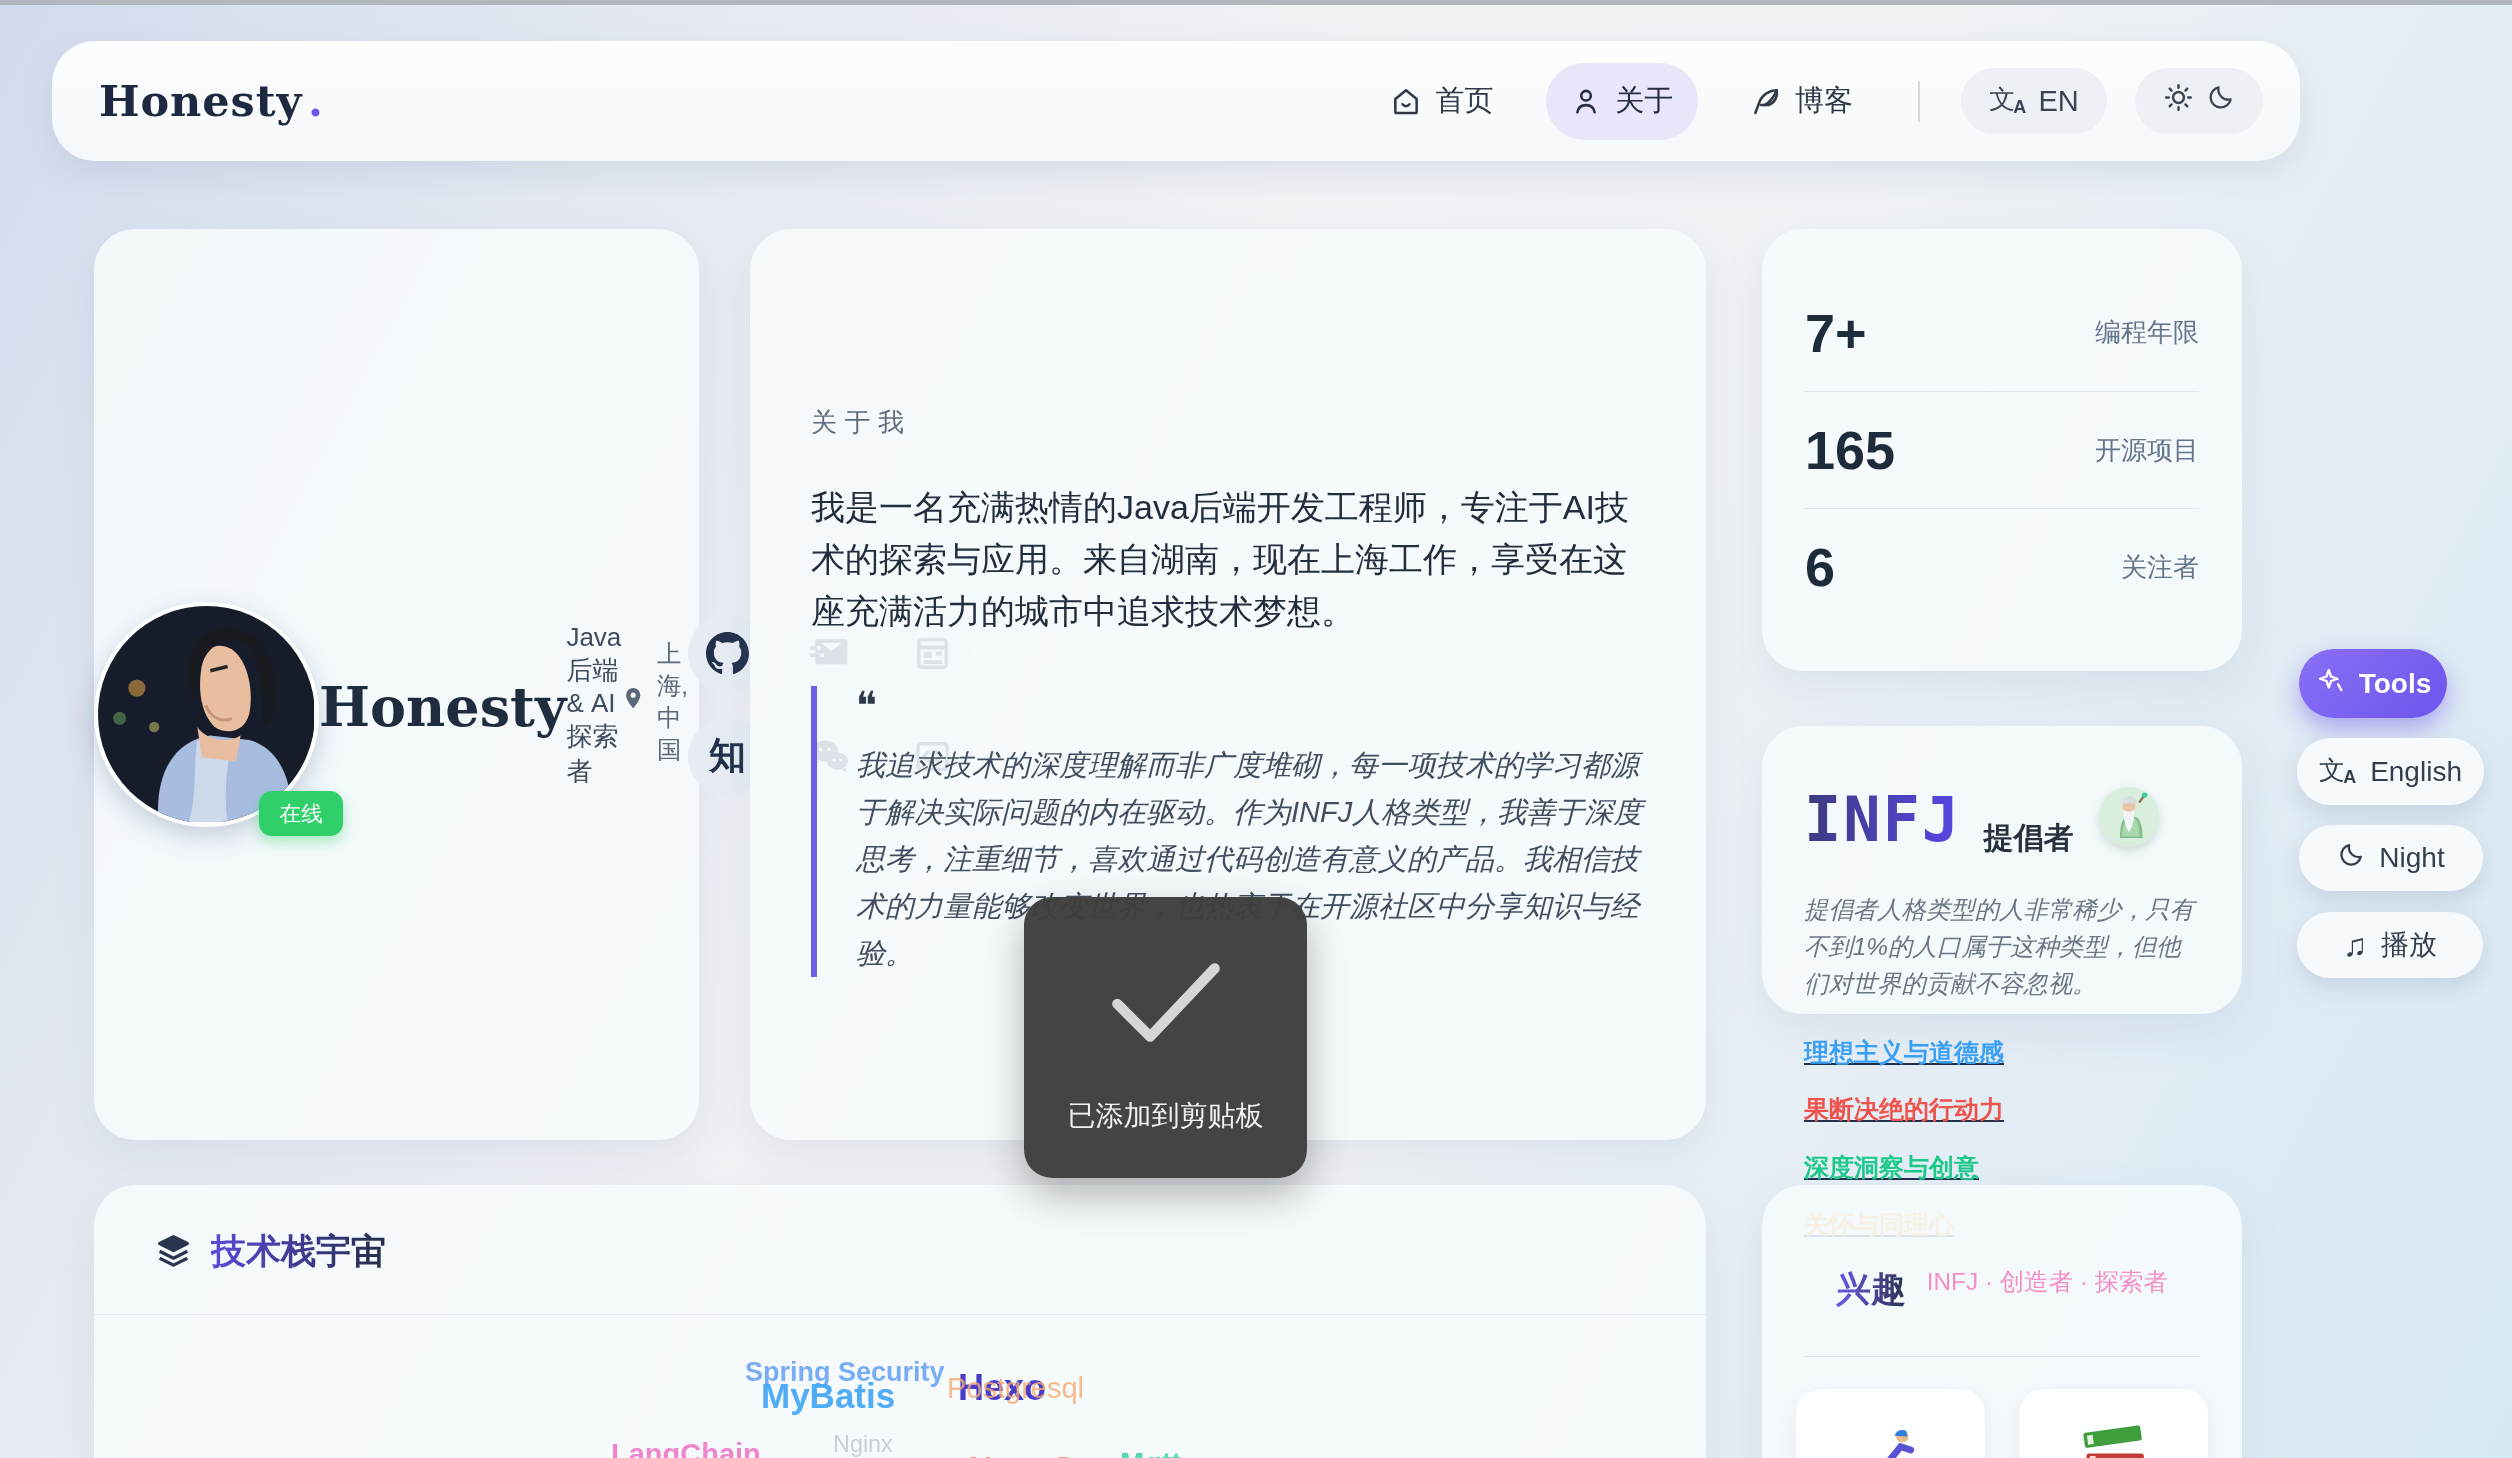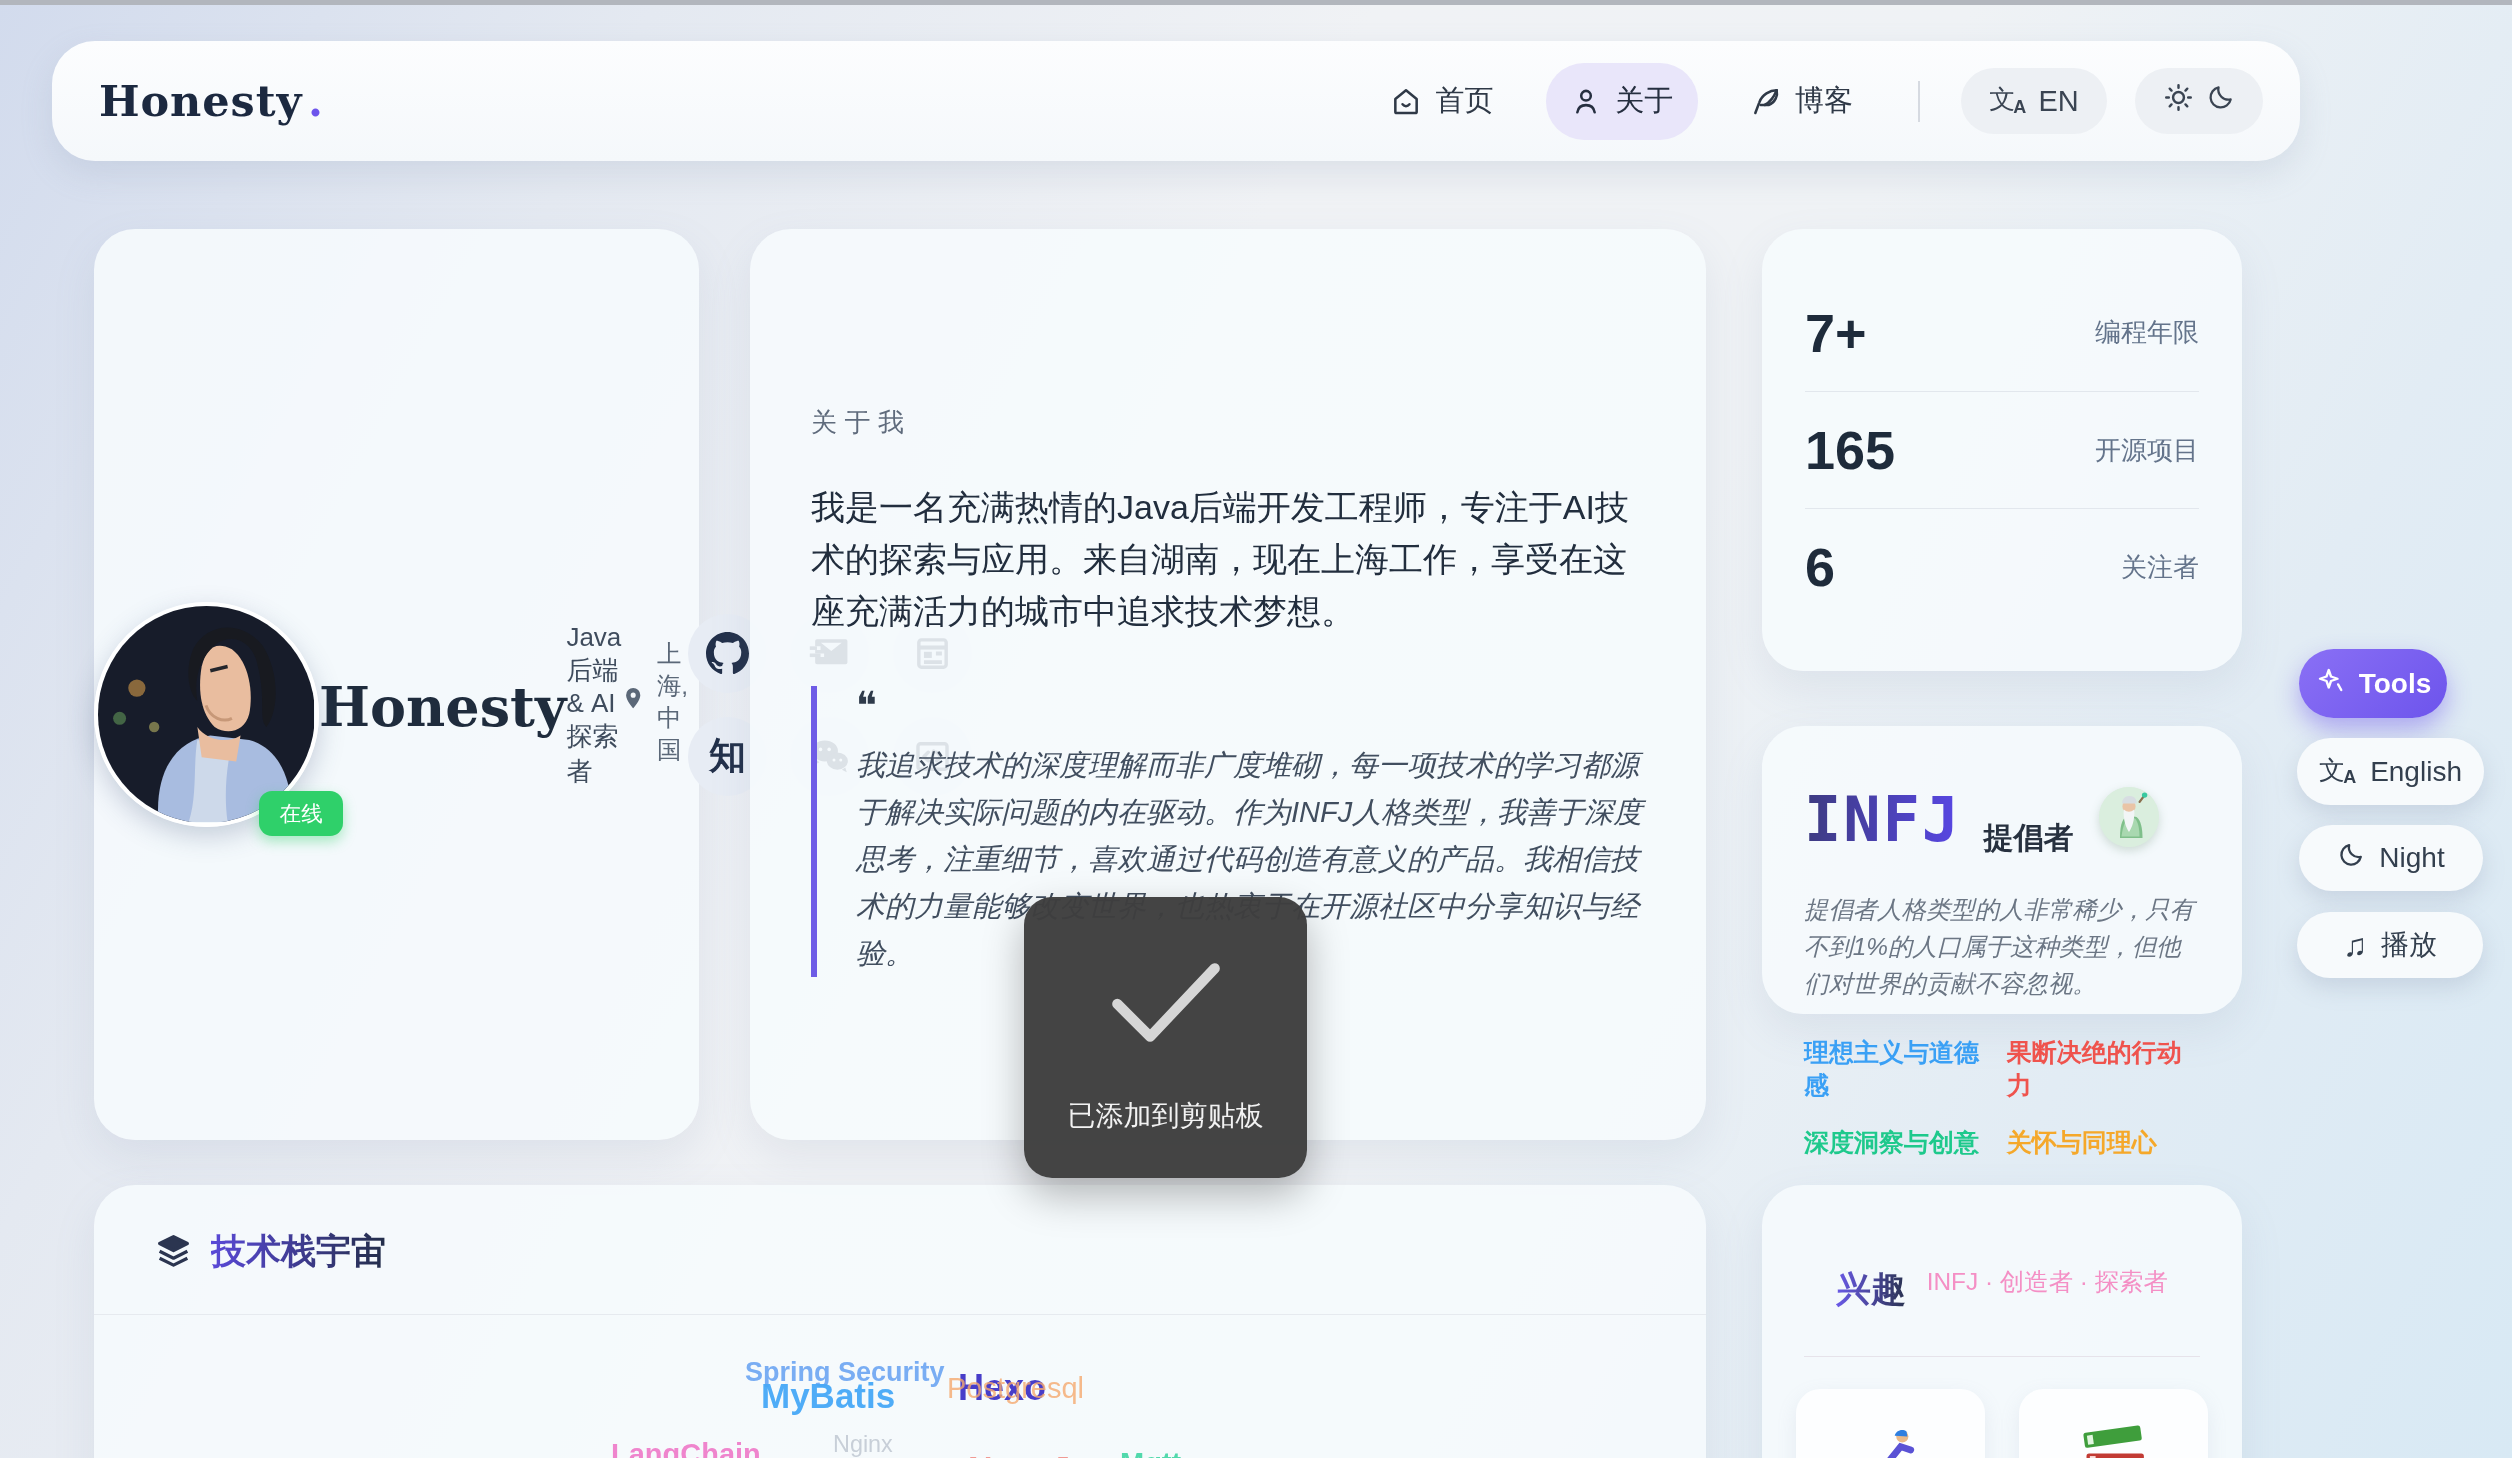--- a/index.html
+++ b/index.html
@@ -67,21 +67,21 @@
   .stat-div{height:0.9px;background:#e2e7ed;margin:3.7px 0;}
 
   
   #mbti-card{left:1762px;top:726px;width:480px;height:288px;padding:54px 42px 0 42px;}
   .mbti-head{display:flex;align-items:center;}
   .mbti-type{font-family:"DejaVu Sans Mono","Liberation Mono",monospace;font-weight:700;font-size:62px;letter-spacing:1.9px;
     background:linear-gradient(90deg,#3d3b80,#5847e5);-webkit-background-clip:text;background-clip:text;color:transparent;}
   .mbti-label{font-size:30px;font-weight:700;color:#27313f;margin-left:22.5px;margin-top:38px;}
   .mbti-avatar{width:60px;height:60px;border-radius:50%;background:#daeede;margin-left:26px;margin-top:-5.6px;overflow:hidden;box-shadow:0 3.7px 9.4px rgba(90,130,100,.25);}
   .mbti-desc{margin-top:32px;font-style:italic;font-size:24.4px;line-height:37px;color:#6b7684;}
-  .mbti-traits{margin-top:34px;display:grid;grid-template-columns:1fr 1fr;row-gap:24.4px;column-gap:9.4px;}
+  .mbti-traits{margin-top:34px;display:grid;grid-template-columns:1fr;row-gap:24.4px;column-gap:9.4px;text-decoration:underline;}
   .trait{font-size:25px;font-weight:600;cursor:default;}
 
   
   #tech-card{left:94px;top:1185px;width:1612px;height:337px;}
   .tech-head{position:absolute;left:61px;top:43px;display:flex;align-items:center;gap:19px;}
   .tech-title{font-size:35px;font-weight:700;background:linear-gradient(90deg,#5a49d8,#232e49);-webkit-background-clip:text;background-clip:text;color:transparent;}
   .tech-div{position:absolute;left:0;top:129px;width:100%;height:0.9px;background:#e6eaef;}
   .cloud{position:absolute;left:0;top:0;width:100%;height:100%;}
   .cloud-word{position:absolute;white-space:nowrap;cursor:pointer;font-weight:600;}
 

